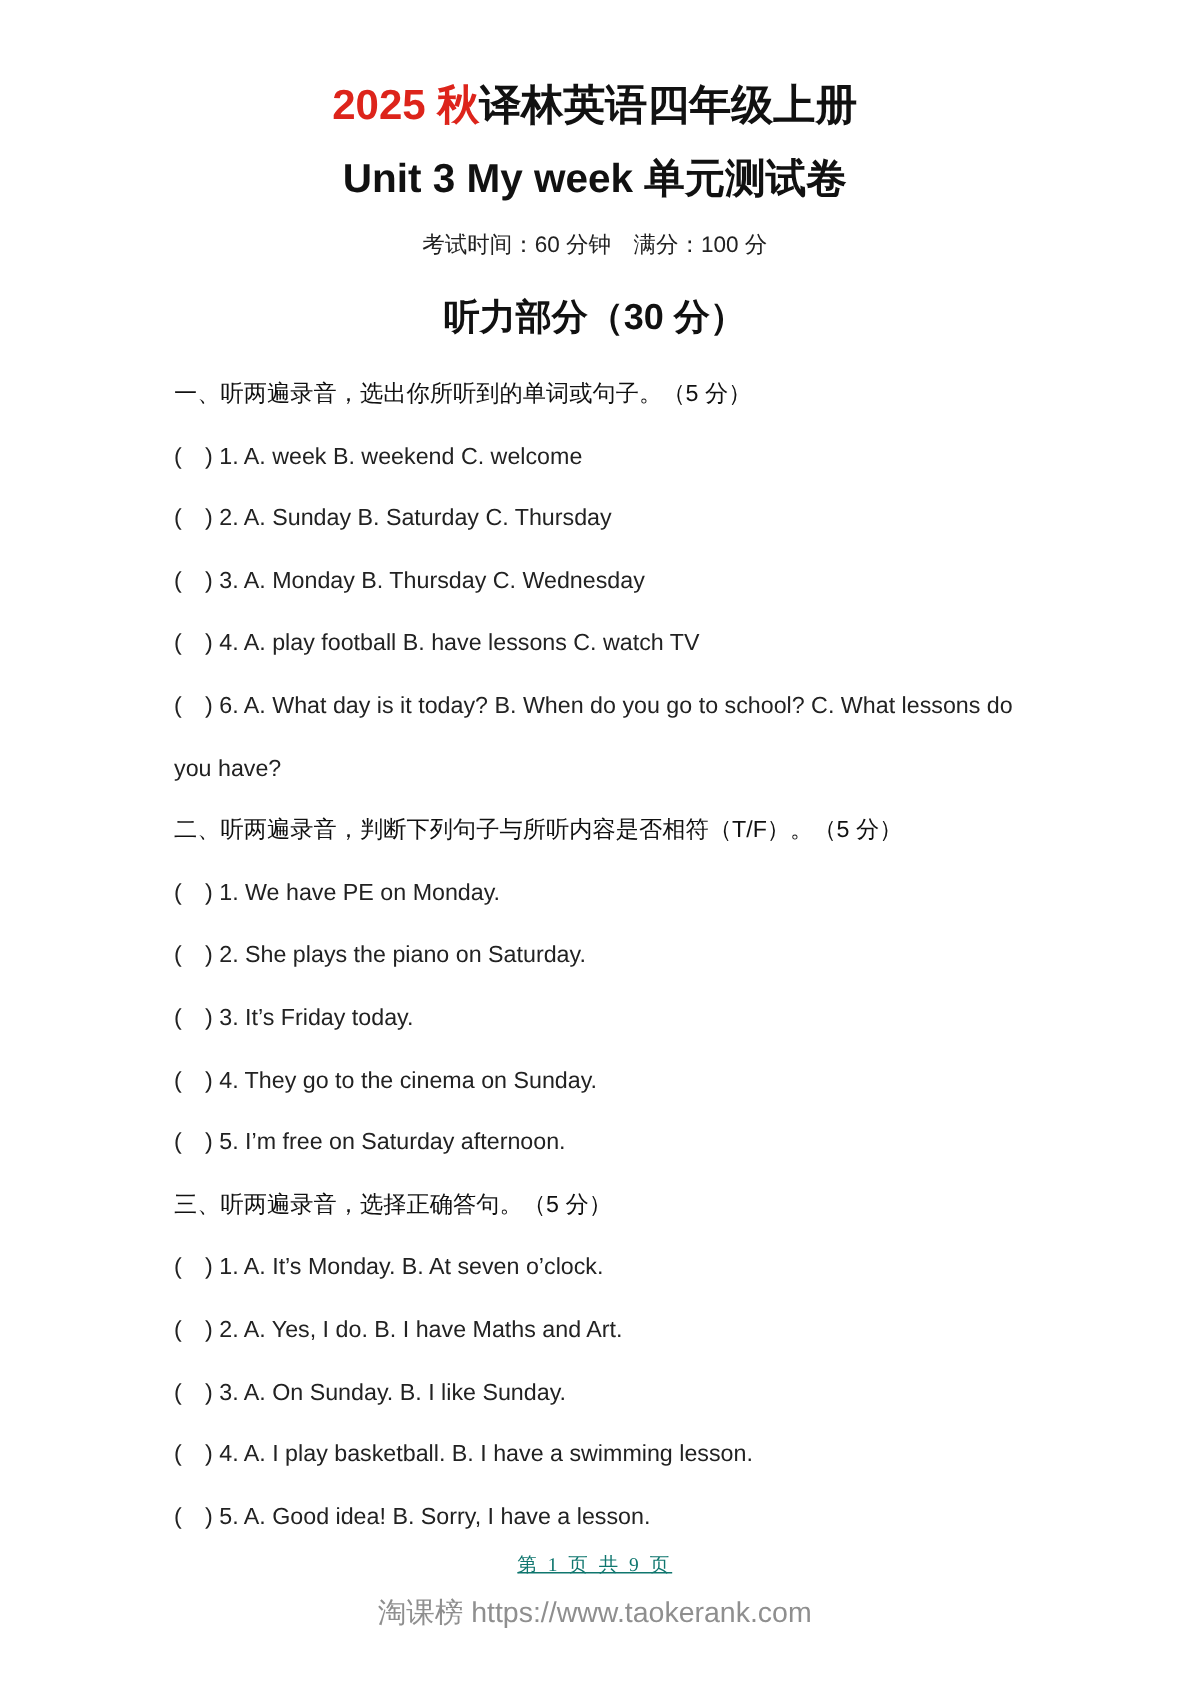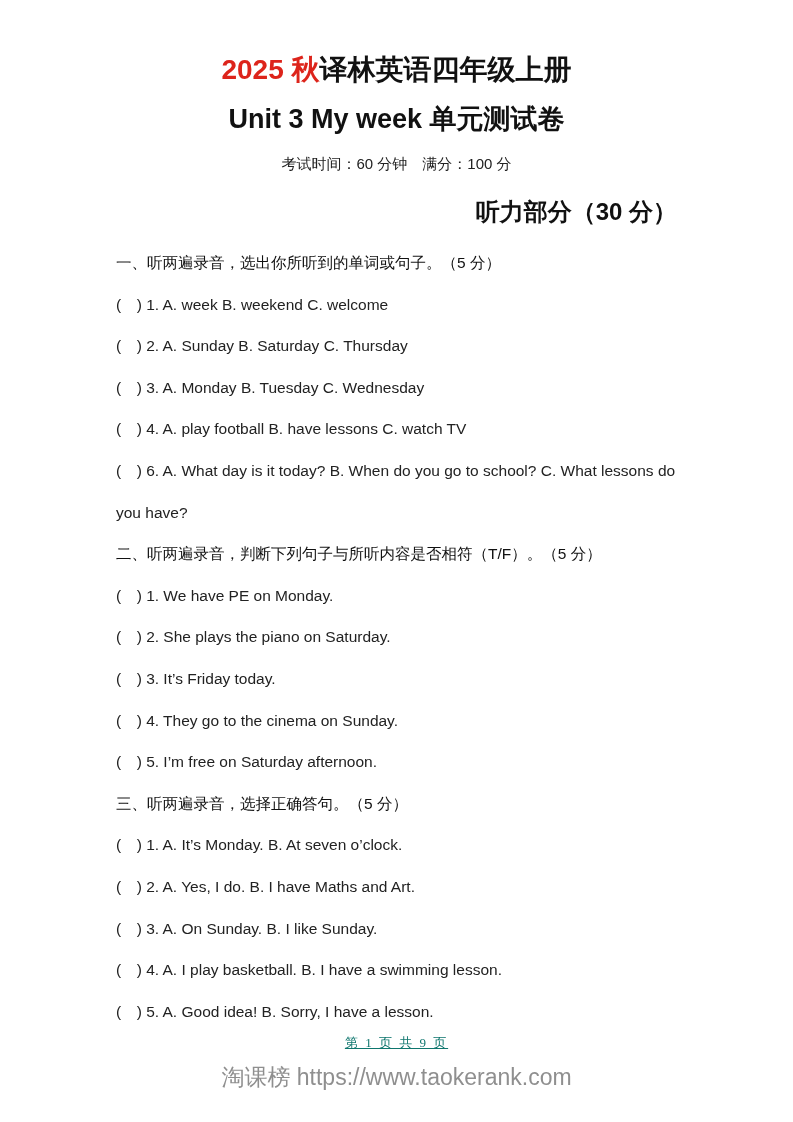--- a/index.html
+++ b/index.html
@@ -38,21 +38,21 @@
   }
   .exam-info {
     text-align: center;
     font-size: 15px;
     line-height: 20px;
     margin-top: 18px;
     color: #222222;
     white-space: pre-wrap;
   }
   .part-heading {
-    text-align: right;
+    text-align: center;
     font-size: 24px;
     font-weight: bold;
     line-height: 32px;
     margin-top: 22px;
     color: #111111;
     white-space: pre-wrap;
   }
   .questions {
     margin-top: 14px;
   }
@@ -76,21 +76,21 @@
     letter-spacing: 2px;
     color: #0f766e;
     white-space: pre-wrap;
     text-decoration: underline;
   }
   .footer-site {
     position: absolute;
     left: 0; right: 0;
     top: 1062px;
     text-align: center;
-    font-size: 23px;
+    font-size: 19px;
     color: #8f8f8f;
     white-space: pre-wrap;
   }
 </style>
 </head>
 <body>
 
 <div class="page">
   <div class="content">
 
@@ -101,21 +101,21 @@
     </header>
 
     <h3 class="part-heading">听力部分（30 分）</h3>
 
     <div class="questions">
 
       <section>
         <p class="qline sec-heading">一、听两遍录音，选出你所听到的单词或句子。（5 分）</p>
         <p class="qline">(　) 1. A. week B. weekend C. welcome</p>
         <p class="qline">(　) 2. A. Sunday B. Saturday C. Thursday</p>
-        <p class="qline">(　) 3. A. Monday B. Tuesday C. Wednesday</p>
+        <p class="qline">(　) 3. A. Monday B. Thursday C. Wednesday</p>
         <p class="qline">(　) 4. A. play football B. have lessons C. watch TV</p>
         <p class="qline">(　) 6. A. What day is it today? B. When do you go to school? C. What lessons do you have?</p>
       </section>
 
       <section>
         <p class="qline sec-heading">二、听两遍录音，判断下列句子与所听内容是否相符（T/F）。（5 分）</p>
         <p class="qline">(　) 1. We have PE on Monday.</p>
         <p class="qline">(　) 2. She plays the piano on Saturday.</p>
         <p class="qline">(　) 3. It’s Friday today.</p>
         <p class="qline">(　) 4. They go to the cinema on Sunday.</p>

